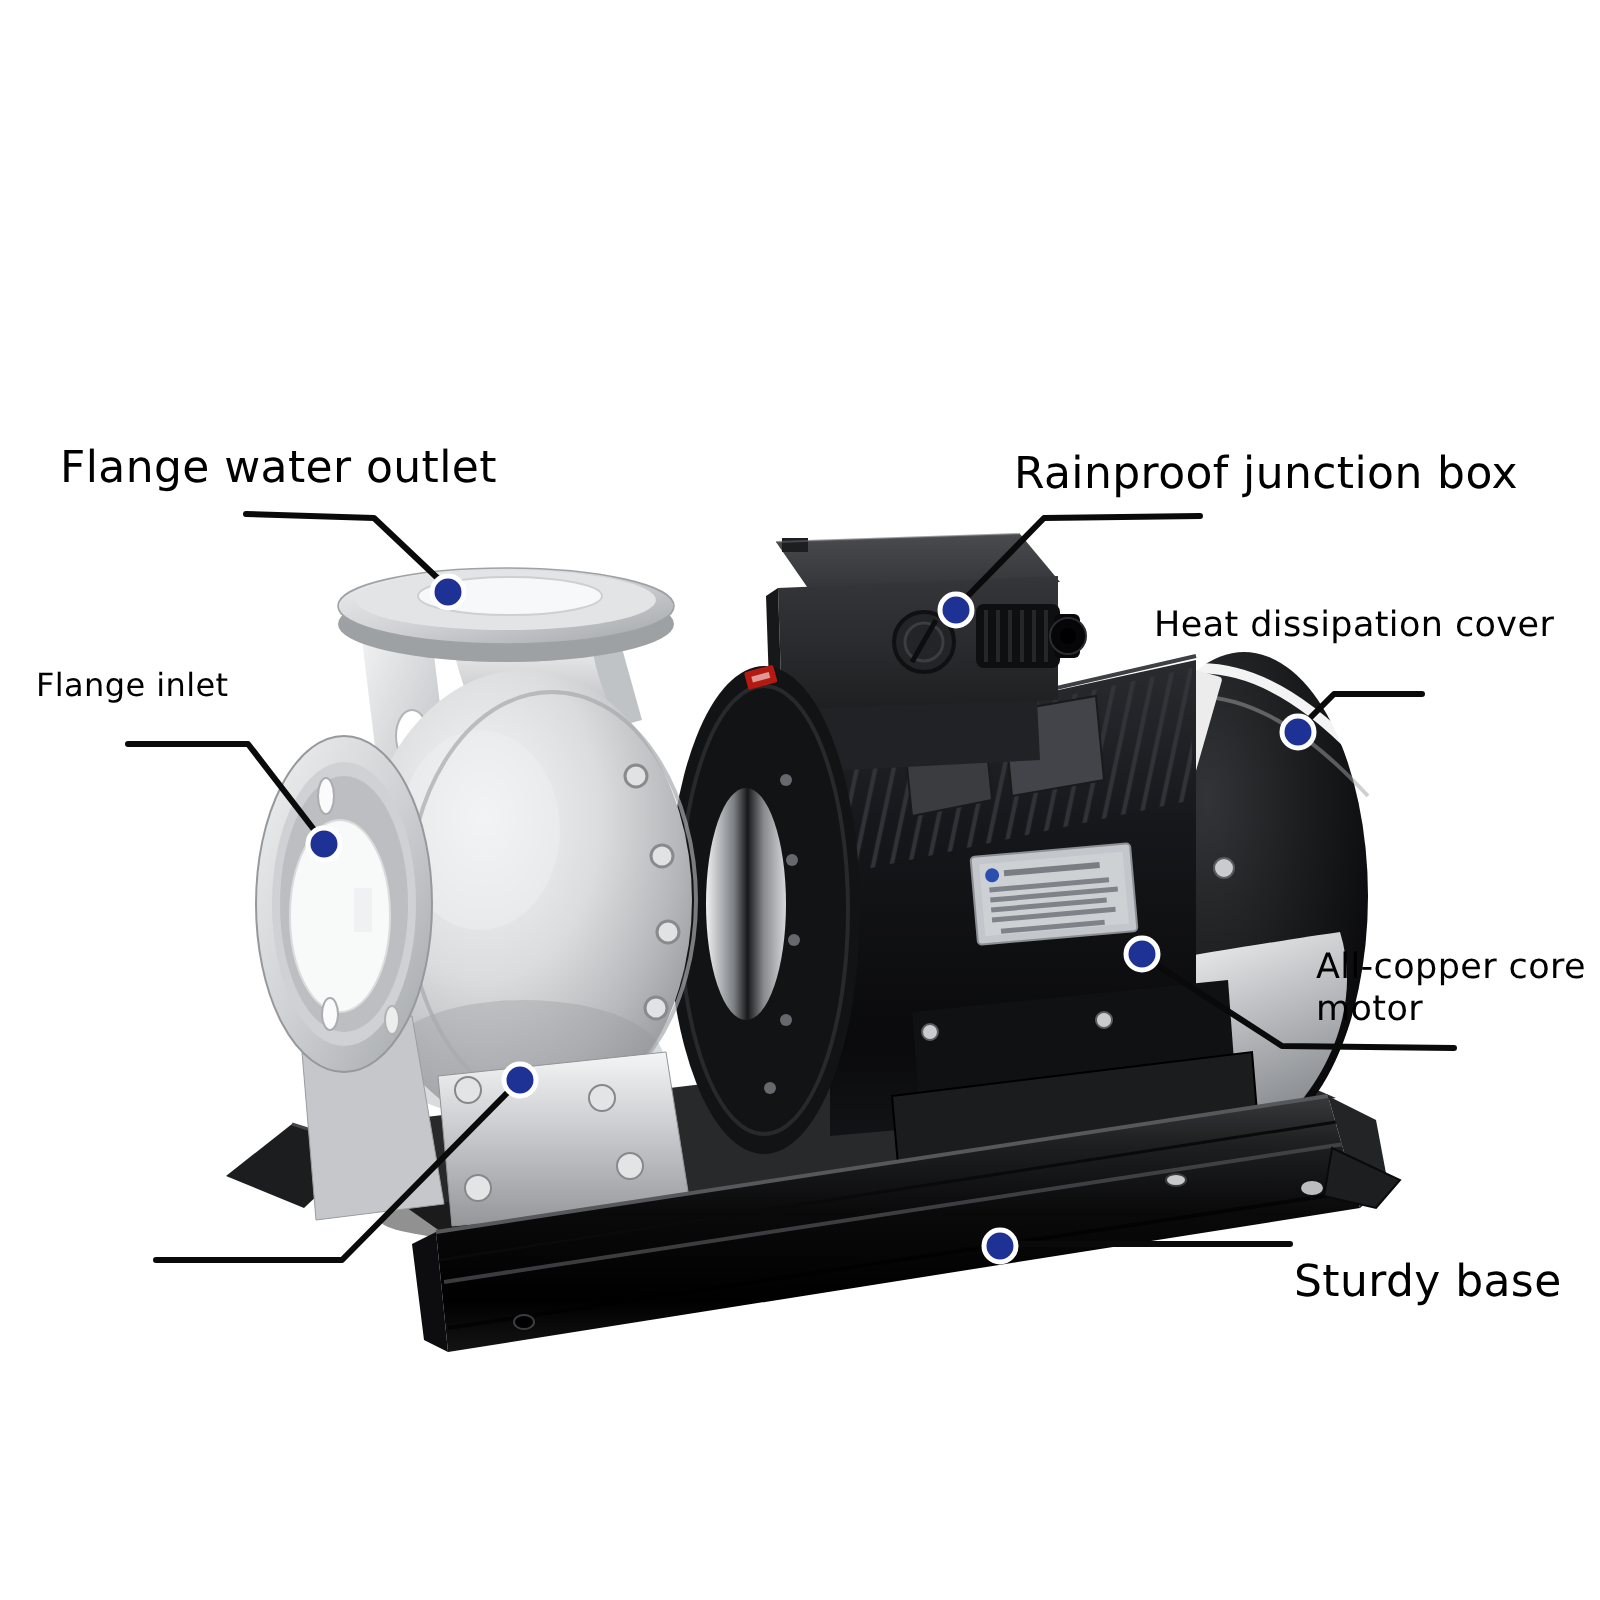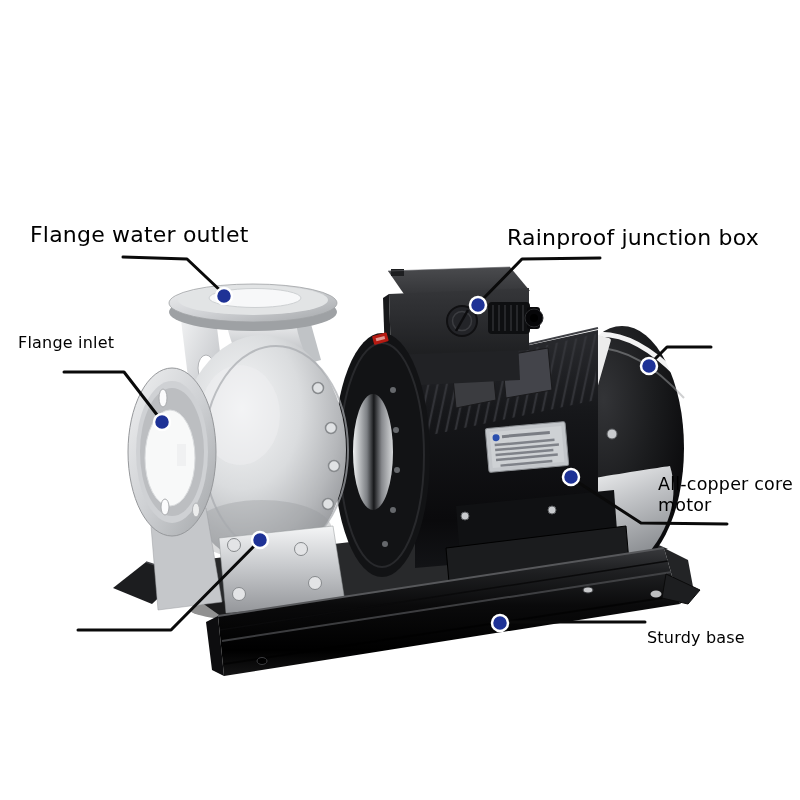--- a/index.html
+++ b/index.html
@@ -11,21 +11,21 @@
   .callout-label{
     position:absolute;color:#000;white-space:nowrap;line-height:1.25;
     letter-spacing:0.2px;z-index:3;
   }
   .callout-label.wrap{white-space:normal;}
   #lbl-flange-water-outlet{left:30px;top:221px;font-size:22px;}
   #lbl-rainproof-junction-box{left:507px;top:224px;font-size:22px;text-align:center;}
   #lbl-heat-dissipation-cover{left:577px;top:303px;font-size:17.5px;}
   #lbl-flange-inlet{left:18px;top:333px;font-size:16px;}
   #lbl-all-copper-core-motor{left:658px;top:474px;font-size:17.5px;width:148px;line-height:21px;}
-  #lbl-sturdy-base{left:647px;top:628px;font-size:16px;}
+  #lbl-sturdy-base{left:647px;top:628px;font-size:22px;}
   #lbl-stainless-steel-pump-body{left:22px;top:644px;font-size:22.5px;width:188px;line-height:28px;}
   svg{display:block;}
   .illus{z-index:1;}
   .overlay{z-index:2;}
 </style>
 </head>
 <body>
 
 <div class="stage">
 
@@ -263,20 +263,21 @@
       <circle cx="571" cy="477" r="8" fill="#1e3296"></circle>
       <circle cx="500" cy="623" r="8" fill="#1e3296"></circle>
       <circle cx="260" cy="540" r="8" fill="#1e3296"></circle>
     </g>
   </svg>
 
   <div class="callout-label" id="lbl-flange-water-outlet">Flange water outlet</div>
 
   <div class="callout-label" id="lbl-rainproof-junction-box">Rainproof junction box</div>
 
+  <div class="callout-label" id="lbl-heat-dissipation-cover">Heat dissipation cover</div>
 
   <div class="callout-label" id="lbl-flange-inlet">Flange inlet</div>
 
   <div class="callout-label wrap" id="lbl-all-copper-core-motor">All-copper core motor</div>
 
   <div class="callout-label" id="lbl-sturdy-base">Sturdy base</div>
 
 
 </div>
 

